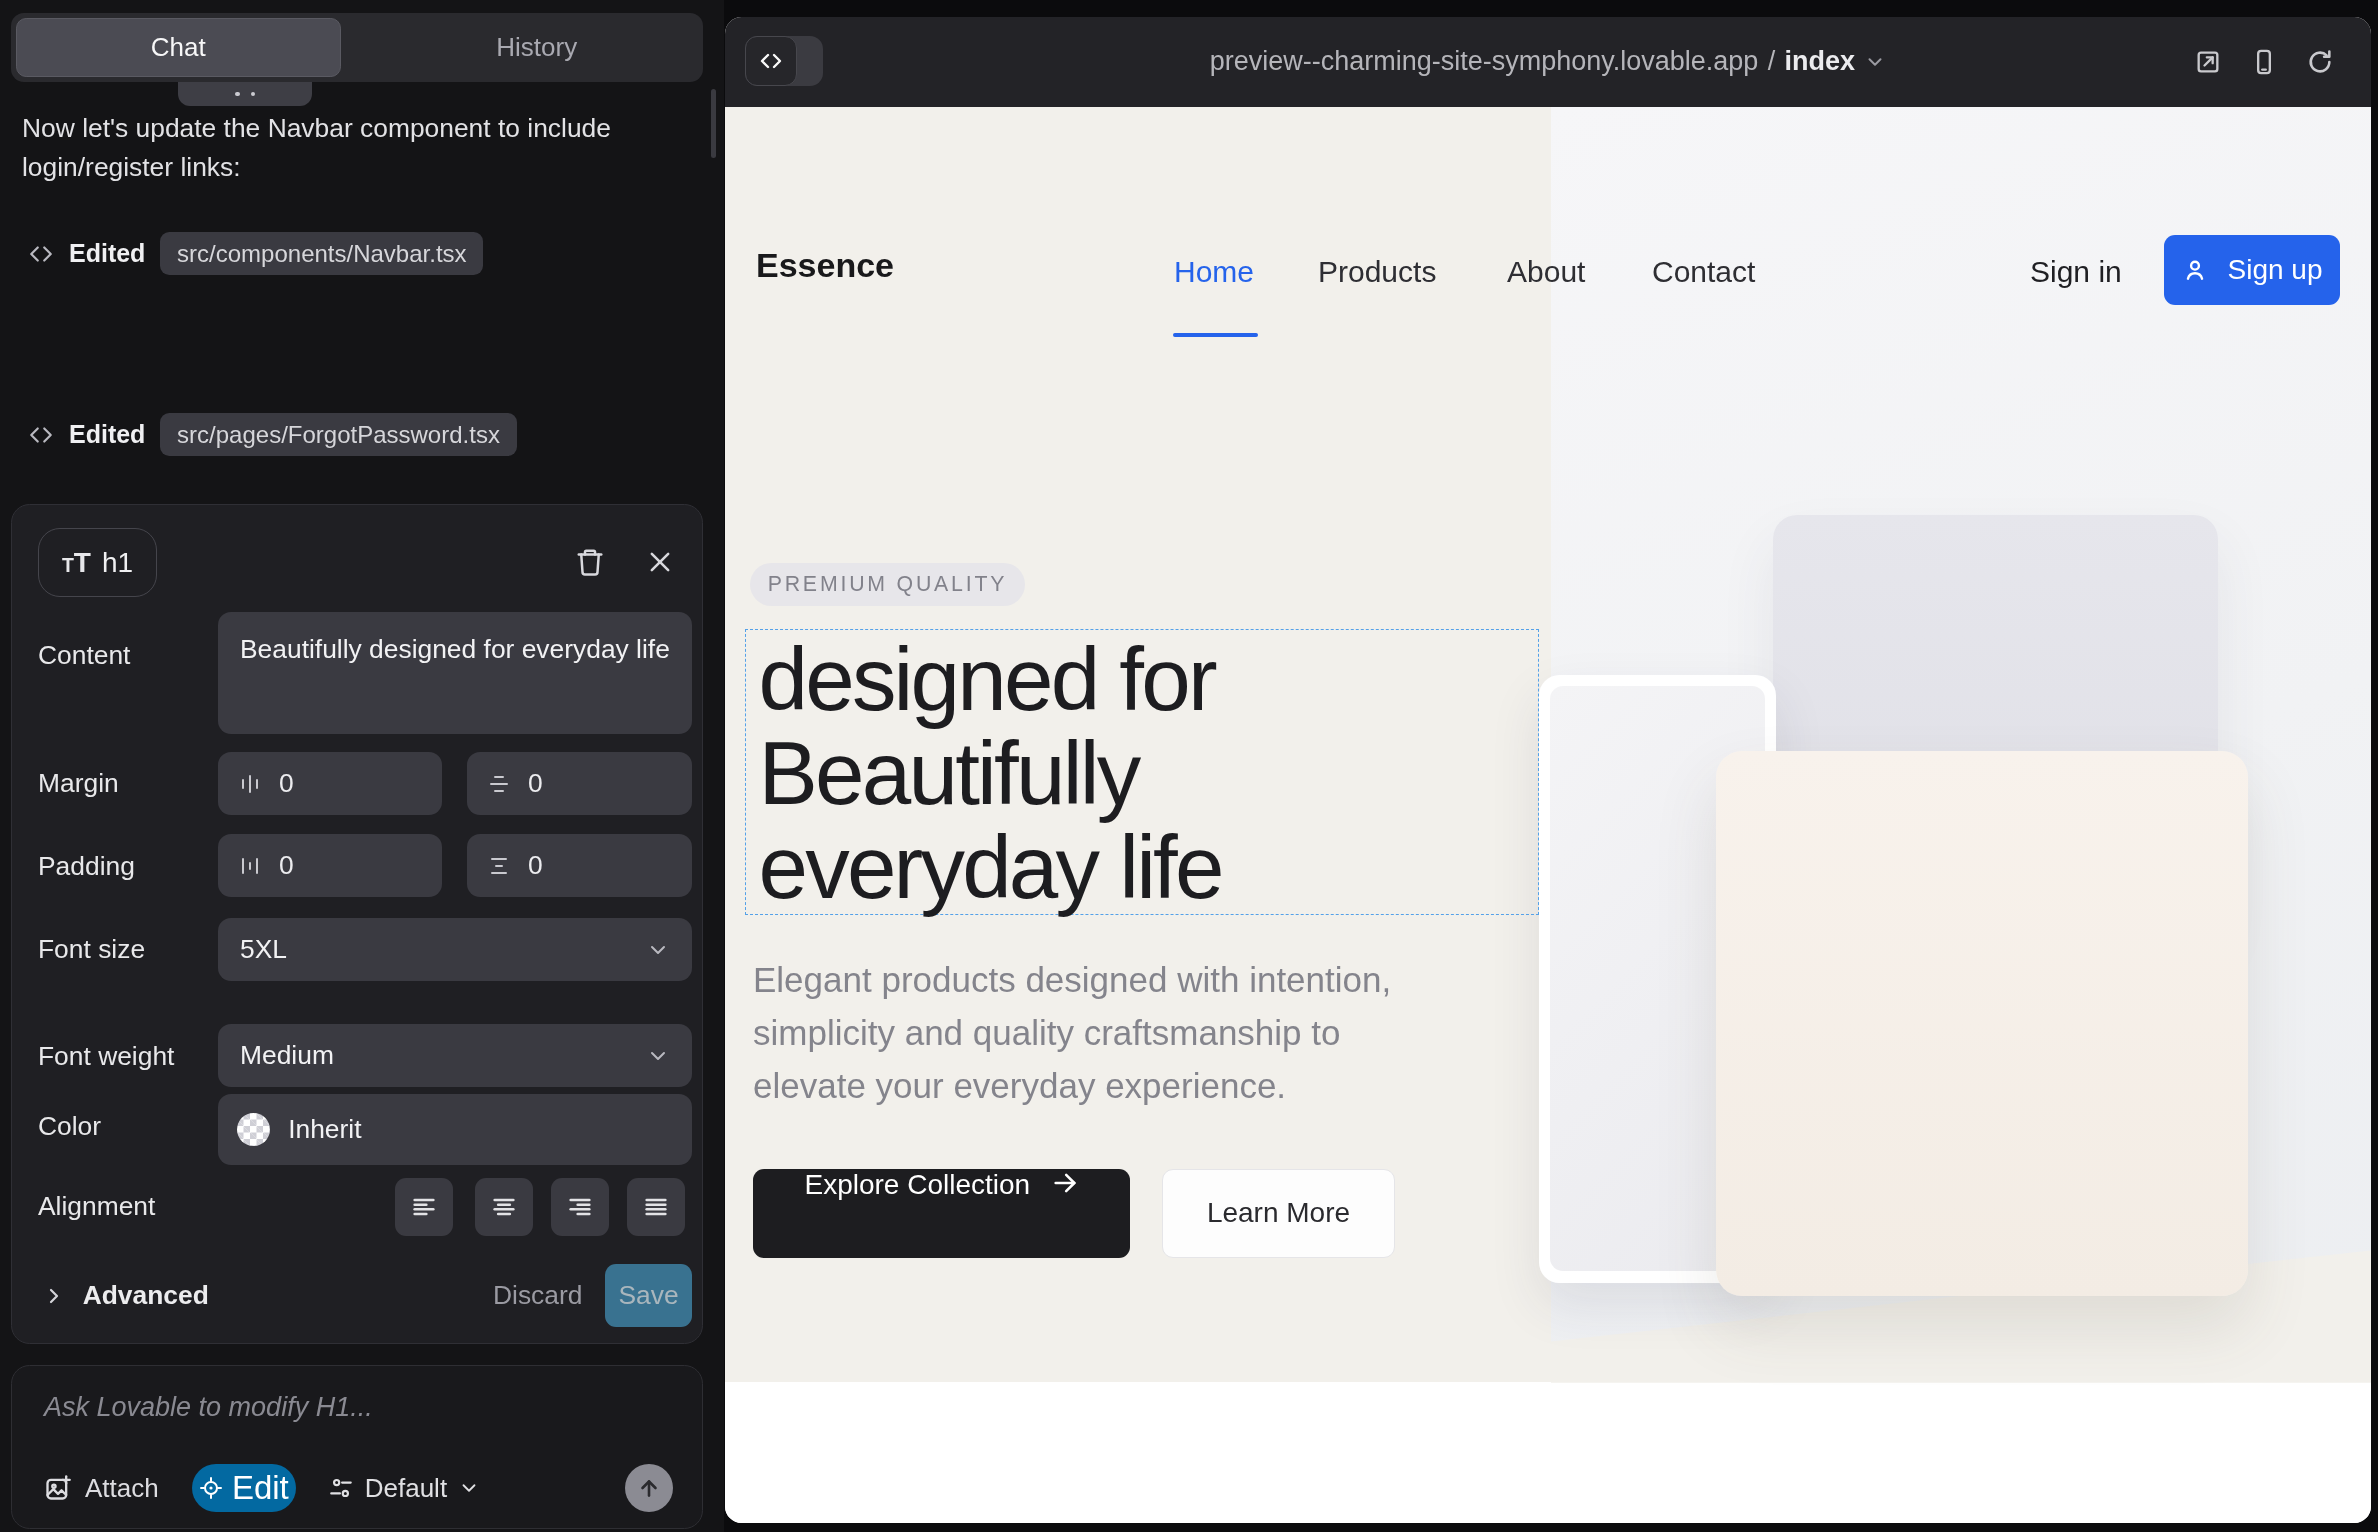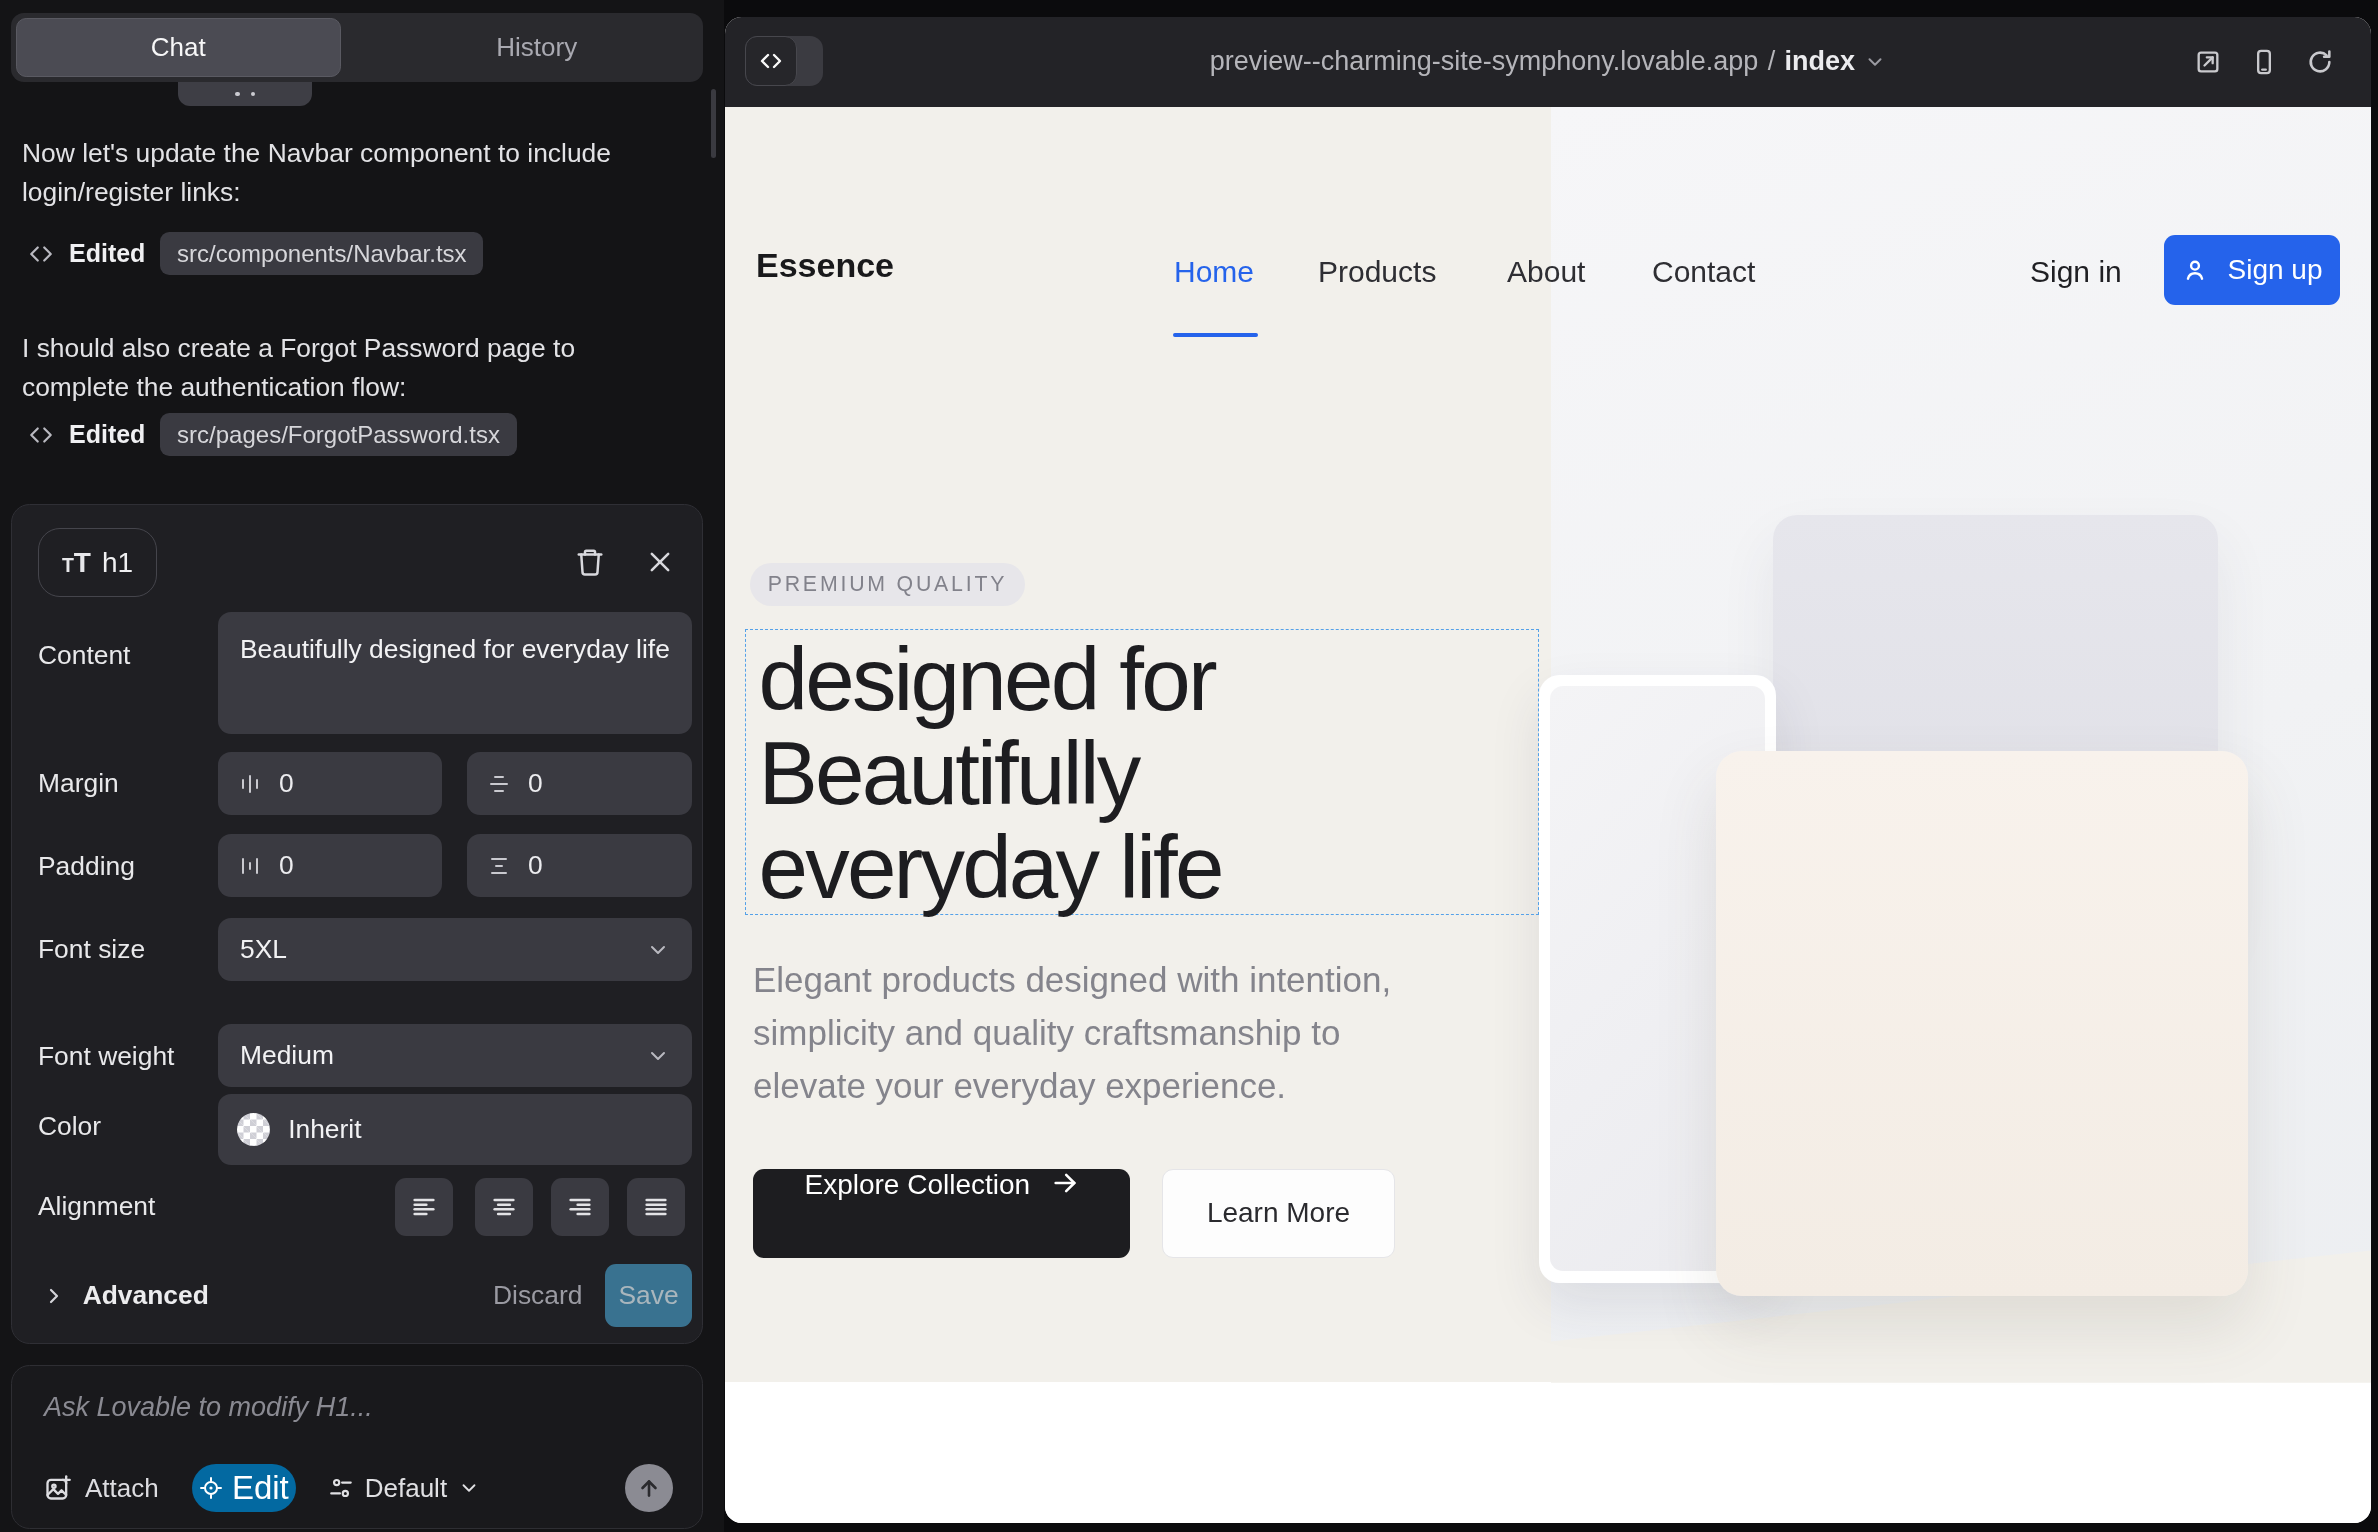--- a/index.html
+++ b/index.html
@@ -6,21 +6,21 @@
   html,body { width:2378px; height:1532px; background:#0b0b0d; font-family:"Liberation Sans",sans-serif; overflow:hidden; }
   .abs { position:absolute; }
 
   
   #sidebar { left:0; top:0; width:724px; height:1532px; background:#141416; }
   .tabbar { left:11px; top:13px; width:692px; height:69px; background:#2a2a2e; border-radius:13px; display:flex; align-items:center; padding:4.6px;gap:34px; }
   .tab { flex:1; height:59px; display:flex; align-items:center; justify-content:center; font-size:26px; color:#a9a9b1; border-radius:10.2px; cursor:pointer; }
   .tab.active { background:#4b4b53; color:#f7f7f8; border:0.9px solid #5a5a62; font-weight:500; }
   .cut-chip { left:178px; top:82px; width:134px; height:24px; background:#3e3e45; border-radius:0 0 12px 12px; display:flex; align-items:center; justify-content:center; gap:11px; }
   .cut-chip i { width:4.6px; height:4.6px; border-radius:50%; background:#cbcbd1; }
-  .msg { left:22px; width:631px; font-size:26.4px; line-height:39px; color:#e2e2e5;margin-top:25px; }
+  .msg { left:22px; width:631px; font-size:26.4px; line-height:39px; color:#e2e2e5; }
   .edited-row { left:28px; height:43px; display:flex; align-items:center; gap:15px; }
   .edited-row .code-ic { color:#b9b9c0; display:flex; }
   .edited-lbl { font-size:25px; font-weight:700; color:#f0f0f2; }
   .file-chip { background:#3a3a41; border-radius:9.3px; padding:7.4px 16.7px; font-size:24px; color:#d6d6da; }
   .chat-scroll { left:711px; top:89px; width:4.6px; height:69px; background:#3a3a40; border-radius:2.8px; }
 
   
   #editor { left:11px; top:504px; width:692px; height:840px; background:#1f1f23; border:0.9px solid #2f2f35; border-radius:18.6px; }
   .tag-badge { left:26px; top:23px; width:119px; height:69px; border:1.4px solid #45454c; border-radius:22px; display:flex; align-items:center; justify-content:center; gap:11px; color:#f0f0f2; }
   .type-ico { display:flex; align-items:baseline; font-weight:600; color:#e7e7ea; }
@@ -112,21 +112,20 @@
     <span class="code-ic">
       <svg width="26" height="26" viewBox="0 0 24 24" fill="none" stroke="currentColor" stroke-width="2" stroke-linecap="round" stroke-linejoin="round">
           <polyline points="9 6 3 12 9 18"></polyline>
           <polyline points="15 6 21 12 15 18"></polyline>
         </svg>
     </span>
     <span class="edited-lbl">Edited</span>
     <span class="file-chip">src/components/Navbar.tsx</span>
   </div>
 
-  <div class="msg abs" style="top:304px;">I should also create a Forgot Password page to complete the authentication flow:</div>
 
   <div class="edited-row abs" style="top:413px;">
     <span class="code-ic">
       <svg width="26" height="26" viewBox="0 0 24 24" fill="none" stroke="currentColor" stroke-width="2" stroke-linecap="round" stroke-linejoin="round">
           <polyline points="9 6 3 12 9 18"></polyline>
           <polyline points="15 6 21 12 15 18"></polyline>
         </svg>
     </span>
     <span class="edited-lbl">Edited</span>
     <span class="file-chip">src/pages/ForgotPassword.tsx</span>

